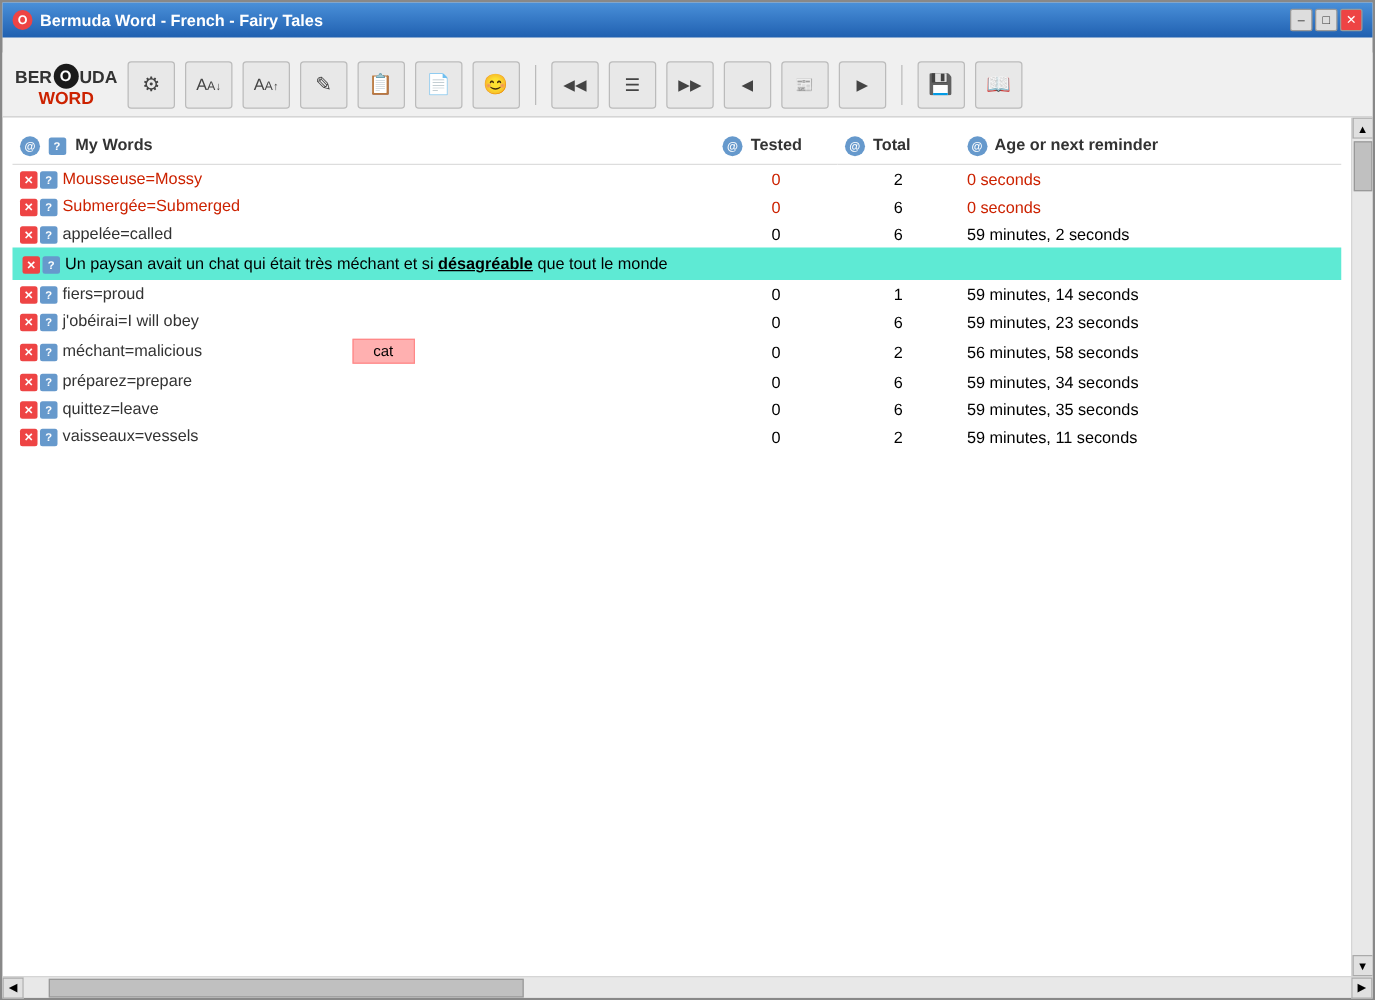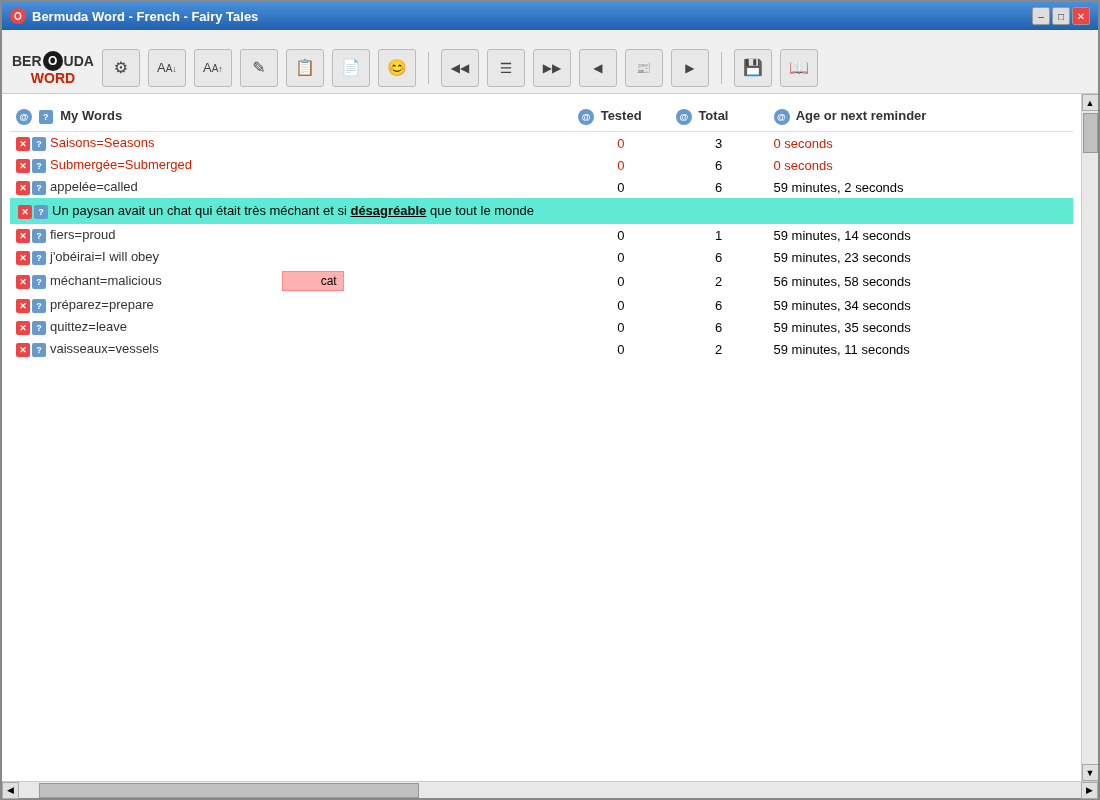--- a/index.html
+++ b/index.html
@@ -221,22 +221,22 @@
     }
     .sentence-row td .word-bold {
       font-weight: bold;
       text-decoration: underline;
     }
     .cat-input {
       background: #ffb0b0;
       border: 1px solid #ff8888;
       padding: 2px 6px;
       font-size: 12px;
-      width: 62px;
-      text-align: right;
+      width: 50px;
+      text-align: center;
     }
     .bottom-scrollbar {
       height: 17px;
       background: #f0f0f0;
       border-top: 1px solid #ccc;
       display: flex;
       align-items: center;
       flex-shrink: 0;
     }
     .h-scroll-arrow {
@@ -388,24 +388,24 @@
               <span class="header-icon">@</span>
               <span>Total</span>
             </th>
             <th class="col-age">
               <span class="age-icon">@</span>
               <span>Age or next reminder</span>
             </th>
           </tr>
         </thead>
         <tbody id="table-body">
-            <tr>
-              <td><span class="icon-x">✕</span><span class="icon-q">?</span><span class="red-word">Saisons=Seasons</span></td>
+        <tr>
+              <td><span class="icon-x">✕</span><span class="icon-q">?</span><span class="red-word">Mousseuse=Mossy</span></td>
               <td class="num-cell" style="color: rgb(204, 34, 0);">0</td>
-              <td class="num-cell">3</td>
+              <td class="num-cell">2</td>
               <td style="color: rgb(204, 34, 0);">0 seconds</td>
             </tr>
             <tr>
               <td><span class="icon-x">✕</span><span class="icon-q">?</span><span class="red-word">Submergée=Submerged</span></td>
               <td class="num-cell" style="color: rgb(204, 34, 0);">0</td>
               <td class="num-cell">6</td>
               <td style="color: rgb(204, 34, 0);">0 seconds</td>
             </tr>
             <tr>
               <td><span class="icon-x">✕</span><span class="icon-q">?</span><span class="normal-word">appelée=called</span></td>

